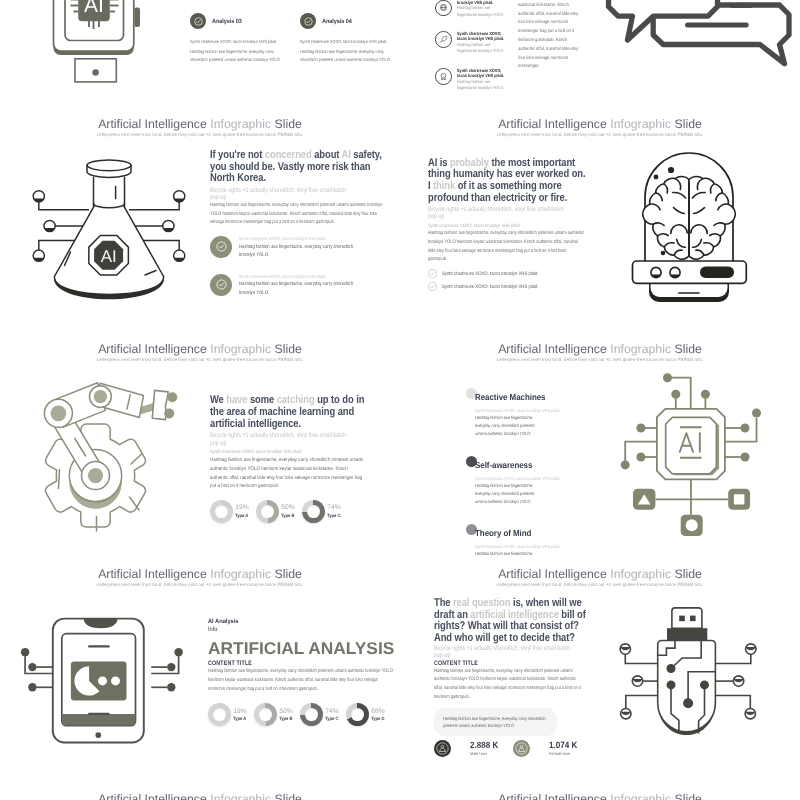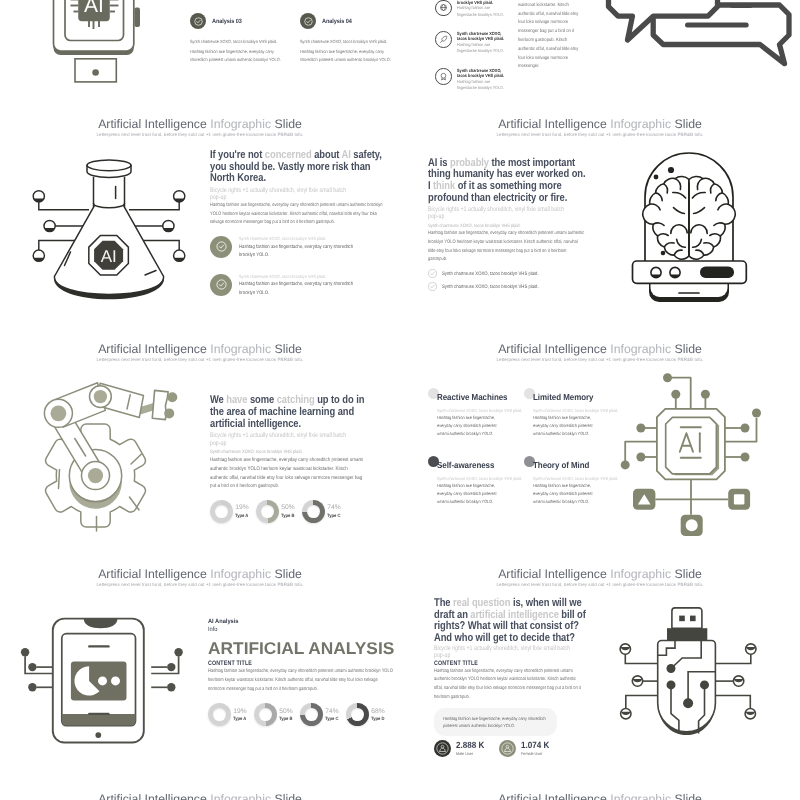--- a/index.html
+++ b/index.html
@@ -32,32 +32,32 @@
   .analysis-grid{position:absolute;left:190px;top:133px;width:205px;display:flex;}
   .an{width:112px;}
   .an-head{display:flex;align-items:center;gap:6px;}
   .an-ic{width:16px;height:16px;border-radius:50%;background:#58594e;display:flex;align-items:center;justify-content:center;flex:0 0 auto;}
   .an-t{font-size:6.2px;font-weight:700;color:#3b4150;letter-spacing:-0.1px;transform:scaleX(0.9);transform-origin:0 50%;display:inline-block;white-space:nowrap;}
   .an-p{font-size:4.5px;color:#6f6f6f;line-height:6px;margin-top:9.5px;transform:scaleX(0.85);transform-origin:0 0;width:117.6%;}
   .an-p2{font-size:4.5px;color:#6f6f6f;line-height:8.7px;margin-top:3px;transform:scaleX(0.85);transform-origin:0 0;width:110px;}
   .callout{margin-top:6px;background:#f4f4f4;border-radius:11px;padding:6.5px 9px;font-size:4.5px;line-height:7.4px;color:#5e5e5e;width:105px;}
   .callout span{display:inline-block;transform:scaleX(0.85);transform-origin:0 0;width:117.6%;}
   .stat-row{display:flex;gap:11.8px;margin-top:3.5px;}
-  .stat{display:flex;align-items:flex-end;gap:5px;}
+  .stat{display:flex;align-items:flex-end;gap:19px;}
   .stat-ic{width:17px;height:17px;border-radius:50%;display:flex;align-items:center;justify-content:center;flex:0 0 auto;}
   .stat-ic.dark{background:#32322e;}
   .stat-ic.sage{background:#8b8f7a;}
   .stat-v{font-size:9px;font-weight:700;color:#3b4150;line-height:10px;transform:scaleX(0.9);transform-origin:0 0;}
   .stat-l{font-size:4.2px;color:#6b6b6b;line-height:6px;margin-top:1px;transform:scaleX(0.9);transform-origin:0 0;}
   .eyebrow{font-size:6.2px;font-weight:700;color:#3b4150;line-height:8.2px;transform:scaleX(0.92);transform-origin:0 0;}
   .eyebrow2{font-size:6.2px;font-weight:400;color:#3b4150;line-height:8.2px;transform:scaleX(0.92);transform-origin:0 0;}
   .bigtitle{font-size:17px;font-weight:700;color:#74756a;line-height:17px;letter-spacing:0px;margin-top:5px;transform:scaleX(1.02);transform-origin:0 0;white-space:nowrap;}
   .ctitle{font-size:6.4px;font-weight:700;color:#3b4150;line-height:8px;letter-spacing:0.2px;margin-top:3.5px;transform:scaleX(0.83);transform-origin:0 0;}
   .feat-grid{position:absolute;left:36.8px;top:63.2px;width:193px;display:flex;flex-wrap:wrap;}
-  .feat{position:relative;width:96.2px;height:68px;}
+  .feat{position:relative;width:96.2px;height:68px;margin-left:38px;}
   .feat-dot{position:absolute;left:-8.9px;top:-5.6px;width:11.2px;height:11.2px;border-radius:50%;background:#e3e3e3;filter:blur(0.6px);}
   .feat-dot.dark{background:#8f9095;}
   .feat-dot.darker{background:#4b4d50;}
   .feat-t{position:relative;font-size:8.75px;font-weight:700;color:#3b4150;line-height:9px;letter-spacing:-0.05px;transform:scaleX(0.91);transform-origin:0 0;width:110%;white-space:nowrap;}
   .feat-s{font-size:4.4px;color:#c6c6c6;line-height:6px;margin-top:5.4px;transform:scaleX(0.85);transform-origin:0 0;width:110px;white-space:nowrap;}
   .feat-b{font-size:4.5px;color:#5e5e5e;line-height:7.7px;margin-top:0.6px;transform:scaleX(0.85);transform-origin:0 0;width:84px;}
   .tick-row{display:flex;align-items:center;gap:4.5px;margin-top:4px;}
   .tick-ic{flex:0 0 auto;display:block;}
   .tick-tx{color:#5e5e5e;font-size:5px;line-height:8px;display:inline-block;transform:scaleX(0.85);transform-origin:0 50%;}
   .chk-row{display:flex;gap:6.9px;align-items:flex-start;}
@@ -462,26 +462,20 @@
     <div class="s-sub" data-name="slide-subtitle">Letterpress next level trust fund, before they sold out +1 meh gluten-free locavore tacos PBR&amp;B tofu.</div>
   </div>
   <div class="feat-grid" data-name="feature-grid">
     <div class="feat" data-name="feature-item">
       <span class="feat-dot" data-name="dot-icon"></span>
       <div class="feat-t" data-name="feature-title">Reactive Machines</div>
       <div class="feat-s" data-name="feature-subtitle">Synth chartreuse XOXO, tacos brooklyn VHS plaid.</div>
       <div class="feat-b" data-name="feature-text">Hashtag fashion axe fingerstache, everyday carry shoreditch pinterest umami authentic brooklyn YOLO.</div>
     </div>
     <div class="feat" data-name="feature-item">
-      <span class="feat-dot" data-name="dot-icon"></span>
-      <div class="feat-t" data-name="feature-title">Limited Memory</div>
-      <div class="feat-s" data-name="feature-subtitle">Synth chartreuse XOXO, tacos brooklyn VHS plaid.</div>
-      <div class="feat-b" data-name="feature-text">Hashtag fashion axe fingerstache, everyday carry shoreditch pinterest umami authentic brooklyn YOLO.</div>
-    </div>
-    <div class="feat" data-name="feature-item">
       <span class="feat-dot darker" data-name="dot-icon"></span>
       <div class="feat-t" data-name="feature-title">Self-awareness</div>
       <div class="feat-s" data-name="feature-subtitle">Synth chartreuse XOXO, tacos brooklyn VHS plaid.</div>
       <div class="feat-b" data-name="feature-text">Hashtag fashion axe fingerstache, everyday carry shoreditch pinterest umami authentic brooklyn YOLO.</div>
     </div>
     <div class="feat" data-name="feature-item">
       <span class="feat-dot dark" data-name="dot-icon"></span>
       <div class="feat-t" data-name="feature-title">Theory of Mind</div>
       <div class="feat-s" data-name="feature-subtitle">Synth chartreuse XOXO, tacos brooklyn VHS plaid.</div>
       <div class="feat-b" data-name="feature-text">Hashtag fashion axe fingerstache, everyday carry shoreditch pinterest umami authentic brooklyn YOLO.</div>

